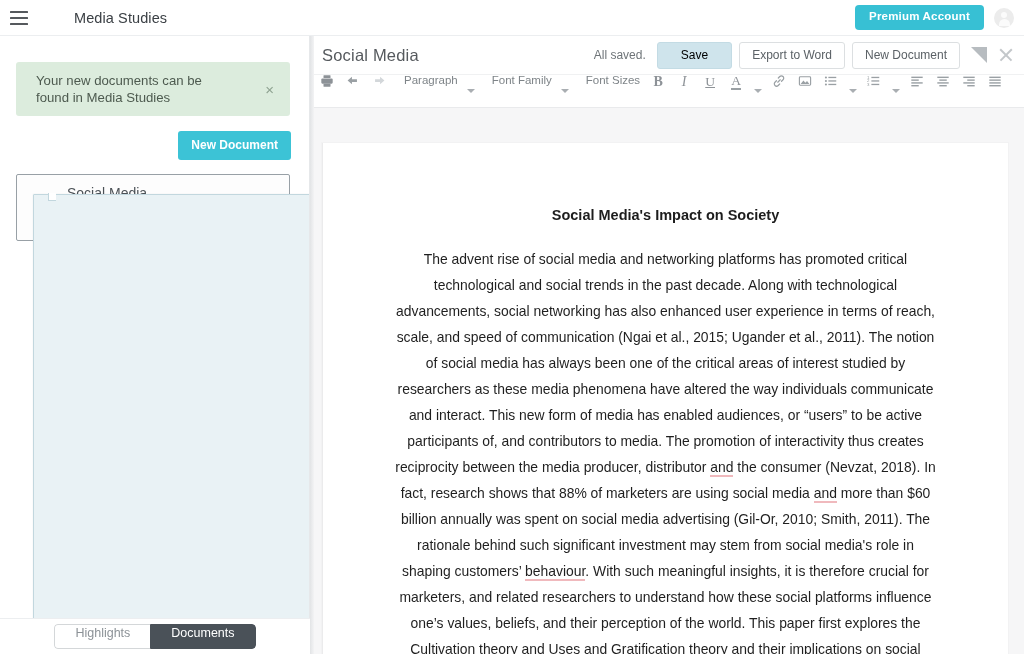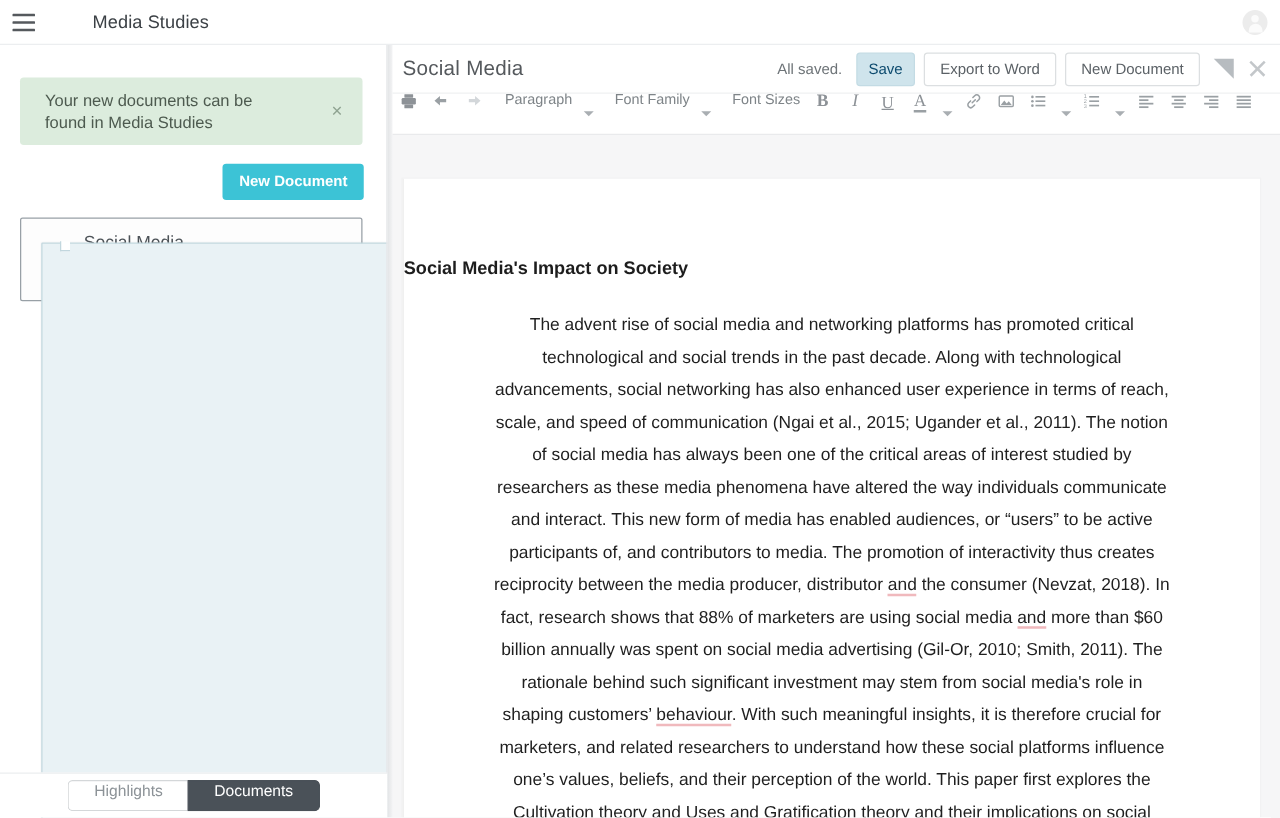--- a/index.html
+++ b/index.html
@@ -158,22 +158,22 @@
     display: flex; align-items: center;
   }
   .ed-title {
     font-size: 16.5px; color: #55595d; margin-left: 8px; letter-spacing: .2px;
   }
   .ed-header-right {
     margin-left: auto; display: flex; align-items: center; gap: 7px; padding-right: 9px;
   }
   .saved-label { font-size: 12px; color: #6e7478; margin-right: 4px; }
   .btn-save {
-    background: #cfe4ec; color: #0c4a6e;
-    font-size: 12px; padding: 6px 9px 7px;
+    background: #cfe4ec; color: #000000;
+    font-size: 12px; padding: 6px 23px 7px;
     border: 1px solid #c3dbe4; border-radius: 3px; cursor: pointer; line-height: 1;
   }
   .btn-plain {
     background: #ffffff; color: #5b6166;
     font-size: 12px; padding: 6px 12px 7px;
     border: 1px solid #dcdfe1; border-radius: 3px; cursor: pointer; line-height: 1;
     position: relative;
   }
   .icon-expand {
     width: 16px; height: 16px; margin-left: 4px; cursor: pointer; position: relative;
@@ -232,20 +232,21 @@
     overflow: hidden;
   }
   .page {
     position: absolute; top: 35px; left: 8px;
     width: 686px; height: 600px;
     background: #ffffff;
     border-left: 1px solid #ebebec;
     box-shadow: 0 0 0 1px rgba(0,0,0,0.015);
   }
   .doc-h1 {
+    text-align: center;
     font-size: 14.5px; font-weight: bold; color: #1d1d1d;
     margin-top: 64px;
   }
   .doc-p {
     margin: 23px 68px 0 68px;
     font-size: 13.9px; line-height: 26px; color: #1f1f1f;
     text-align: center;
   }
   .sp { border-bottom: 2px solid #f0b9bd; }
 </style>
@@ -255,20 +256,21 @@
 <div id="app">
 
   <div class="topbar">
     <div class="hamburger">
       <span></span>
         <span></span>
         <span></span>
     </div>
     <div class="app-title">Media Studies</div>
     <div class="topbar-right">
+      <button class="premium-btn">Premium Account</button>
       <div class="avatar"></div>
     </div>
   </div>
 
   <div class="leftpanel">
 
     <div class="alert">
       <div class="alert-text">Your new documents can be found in Media Studies</div>
       <div class="alert-close">×</div>
     </div>

